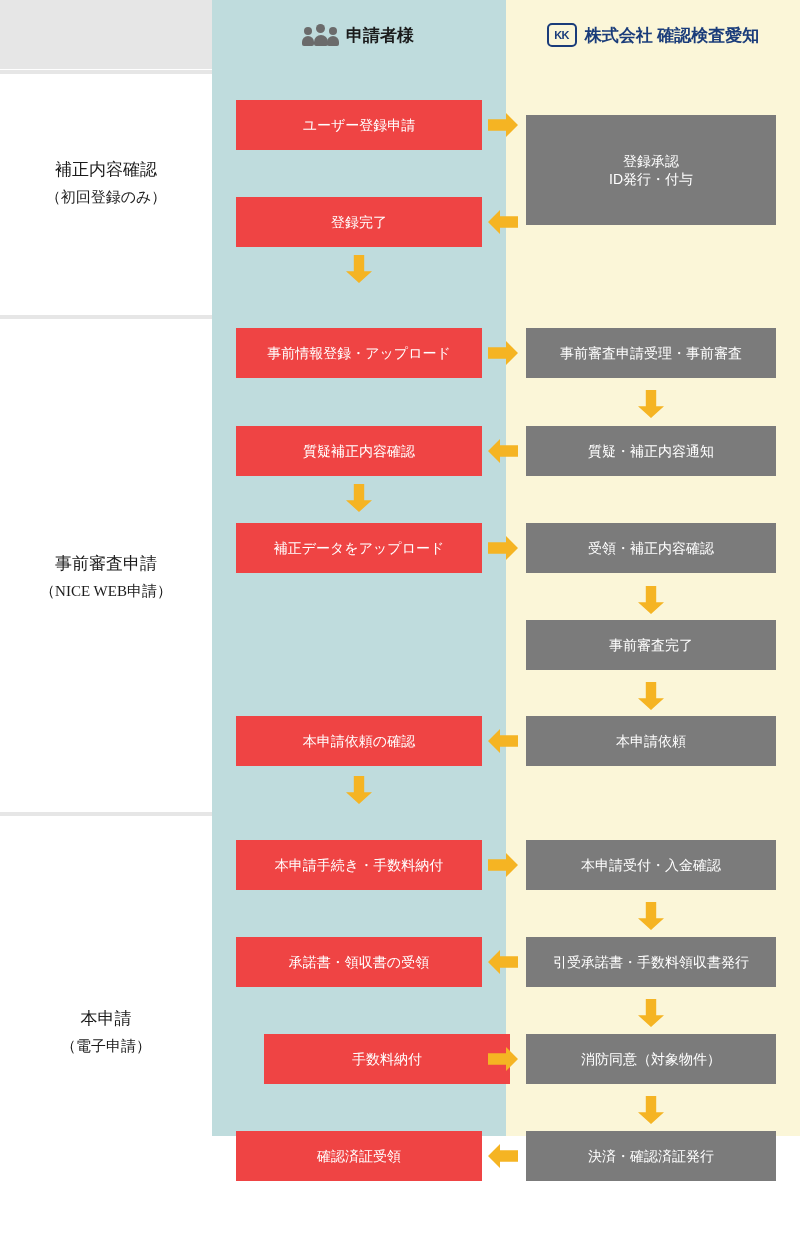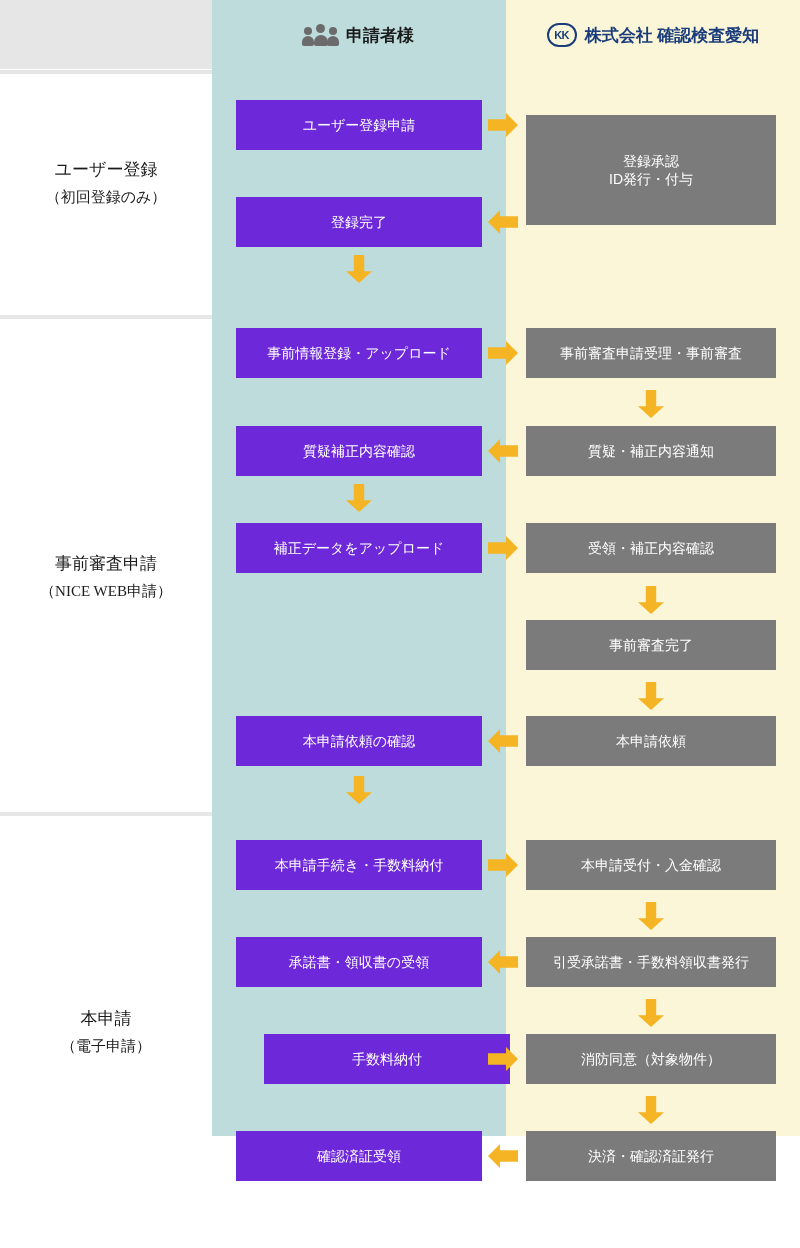--- a/index.html
+++ b/index.html
@@ -98,21 +98,21 @@
   .people-icon .b2 { width: 14px; height: 11px; border-radius: 7px 7px 2px 2px; left: 10px; top: 11px; }
   .people-icon .b3 { width: 12px; height: 10px; border-radius: 6px 6px 2px 2px; left: 23px; top: 12px; }
 
   .kk-logo {
     display: inline-flex;
     align-items: center;
     justify-content: center;
     width: 30px;
     height: 24px;
     border: 2px solid #1a3c7a;
-    border-radius: 12px;
+    border-radius: 5px;
     font-size: 11px;
     font-weight: bold;
     color: #1a3c7a;
     letter-spacing: -0.5px;
     box-sizing: border-box;
   }
 
   
   .stage-cell {
     position: absolute;
@@ -142,21 +142,21 @@
     justify-content: center;
     text-align: center;
     color: #ffffff;
     font-size: 14px;
     line-height: 1.3;
     padding: 0 6px;
   }
   .box-blue {
     left: 236px;
     width: 246px;
-    background: #6d28d9;
+    background: #ef4444;
   }
   .box-gray {
     left: 526px;
     width: 250px;
     background: #7b7b7b;
   }
 
   
   .arrow-down {
     position: absolute;
@@ -208,21 +208,21 @@
     </div>
     <div class="hdr-cell hdr-company">
       <span class="hdr-inner">
         <span class="kk-logo">KK</span>
         <span>株式会社 確認検査愛知</span>
       </span>
     </div>
   </div>
 
   <div class="stage-cell" style="top:70px; height:222px;">
-    <div>ユーザー登録</div>
+    <div>補正内容確認</div>
     <div class="sub">（初回登録のみ）</div>
   </div>
   <div class="stage-cell" style="top:292px; height:520px;margin-top:23px;">
     <div>事前審査申請</div>
     <div class="sub">（NICE WEB申請）</div>
   </div>
   <div class="stage-cell" style="top:812px; height:436px;">
     <div>本申請</div>
     <div class="sub">（電子申請）</div>
   </div>

